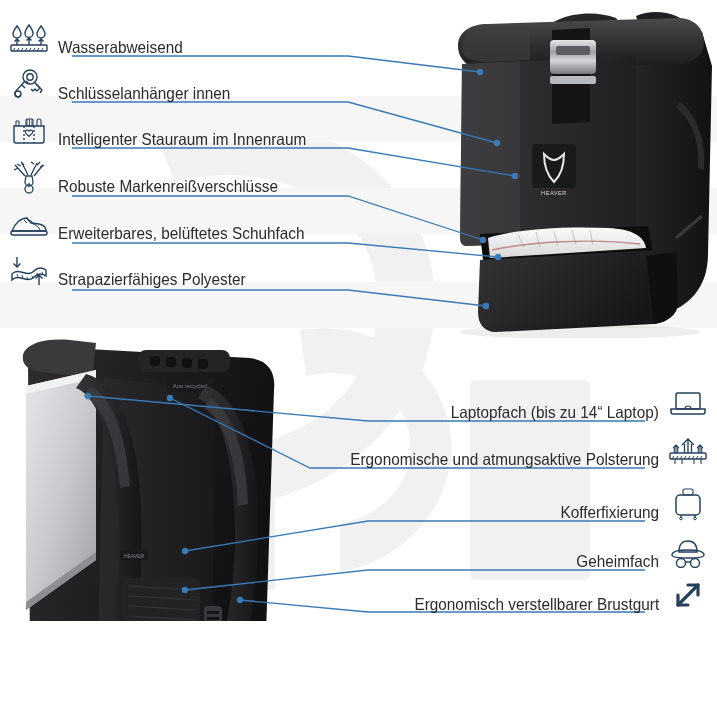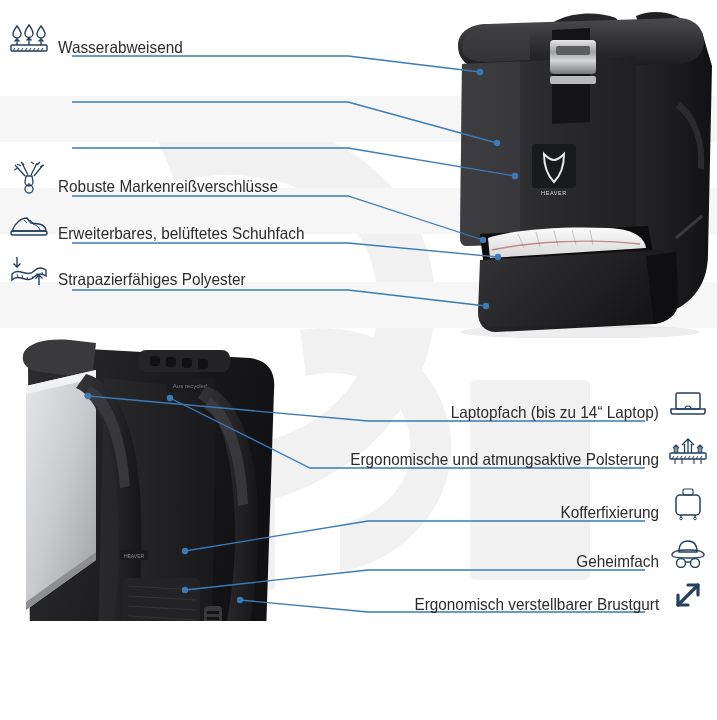--- a/index.html
+++ b/index.html
@@ -289,21 +289,49 @@
         <path d="M8 22 L 8 16 M5.5 18.5 L 8 16 L 10.5 18.5"></path>
         <path d="M20 22 L 20 15 M17.5 17.5 L 20 15 L 22.5 17.5"></path>
         <path d="M32 22 L 32 16 M29.5 18.5 L 32 16 L 34.5 18.5"></path>
         <rect x="2" y="22" width="36" height="6" rx="1"></rect>
         <path d="M4 28 L 6 25 M8 28 L 10 25 M12 28 L 14 25 M16 28 L 18 25 M20 28 L 22 25 M24 28 L 26 25 M28 28 L 30 25 M32 28 L 34 25" stroke-width="1"></path>
       </svg>
     </span>
     <span class="lbl">Wasserabweisend</span>
   </div>
 
-
+  <div class="feat feat-left" style="top:72px">
+    <span class="ico">
+      <svg width="38" height="34" viewBox="0 0 38 34" fill="none" stroke="#24405e" stroke-width="1.4">
+        <circle cx="20" cy="9" r="7"></circle>
+        <circle cx="20" cy="9" r="3.2"></circle>
+        <path d="M24 14 L 30 20 L 27 23 L 25 21 L 23 23 L 21 21"></path>
+        <path d="M15 13 L 6 23 a3.2 3.2 0 1 0 4.5 4.5"></path>
+        <circle cx="8" cy="26" r="3"></circle>
+        <path d="M12 17 L 15 20 M16 13 L 19 16"></path>
+        <path d="M26 16 L 32 22 L 30 25"></path>
+      </svg>
+    </span>
+    <span class="lbl">Schlüsselanhänger innen</span>
+  </div>
+
+  <div class="feat feat-left" style="top:118px">
+    <span class="ico">
+      <svg width="38" height="32" viewBox="0 0 38 32" fill="none" stroke="#24405e" stroke-width="1.4">
+        <path d="M4 11 L 34 11 L 34 26 a2 2 0 0 1 -2 2 L 6 28 a2 2 0 0 1 -2 -2 Z"></path>
+        <path d="M14 11 L 14 28 M24 11 L 24 28" stroke-dasharray="2 2"></path>
+        <path d="M19 16 c-2-2-5 0-3 2.5 l 3 3 l 3-3 c 2-2.5 -1-4.5 -3-2.5Z" stroke-width="1.1"></path>
+        <path d="M6 11 L 6 6 M9 11 L 9 6 M6 6 L 9 6" stroke-width="1.1"></path>
+        <rect x="16" y="4" width="7" height="7" rx="1" stroke-width="1.1"></rect>
+        <path d="M17 4 L 17 11 M19.5 4 L 19.5 11 M22 4 L 22 11" stroke-width="0.9"></path>
+        <path d="M27 11 L 27 6 a2 2 0 0 1 4 0 L 31 11" stroke-width="1.1"></path>
+      </svg>
+    </span>
+    <span class="lbl">Intelligenter Stauraum im Innenraum</span>
+  </div>
 
   <div class="feat feat-left" style="top:212px">
     <span class="ico">
       <svg width="40" height="28" viewBox="0 0 40 28" fill="none" stroke="#24405e" stroke-width="1.4">
         <path d="M3 20 C 6 12, 12 7, 18 7 L 22 12 L 30 13 C 35 14, 37 17, 37 20 L 3 20 Z"></path>
         <rect x="2" y="20" width="36" height="4" rx="2"></rect>
         <path d="M15 9 L 18 12 M18 8 L 21 11 M21 9 L 24 12" stroke-width="1"></path>
         <path d="M24 13 C 27 14, 30 16, 31 19" stroke-width="1"></path>
       </svg>
     </span>

